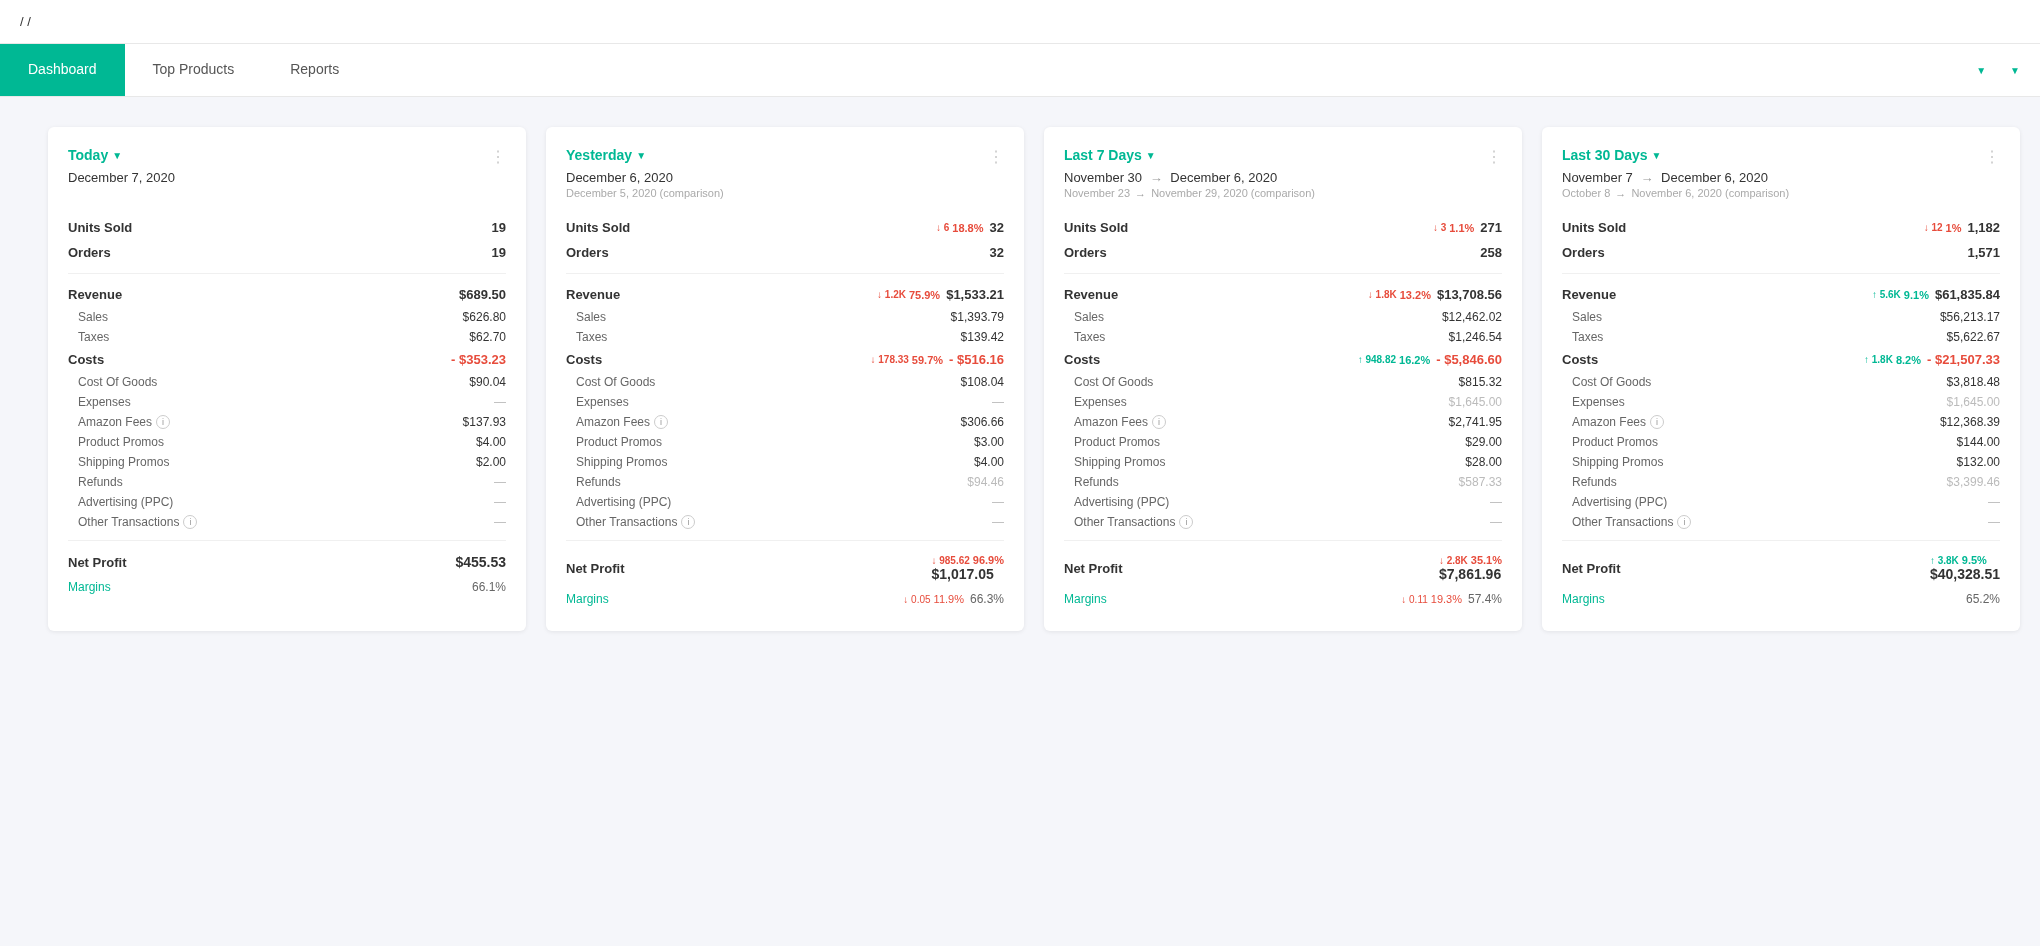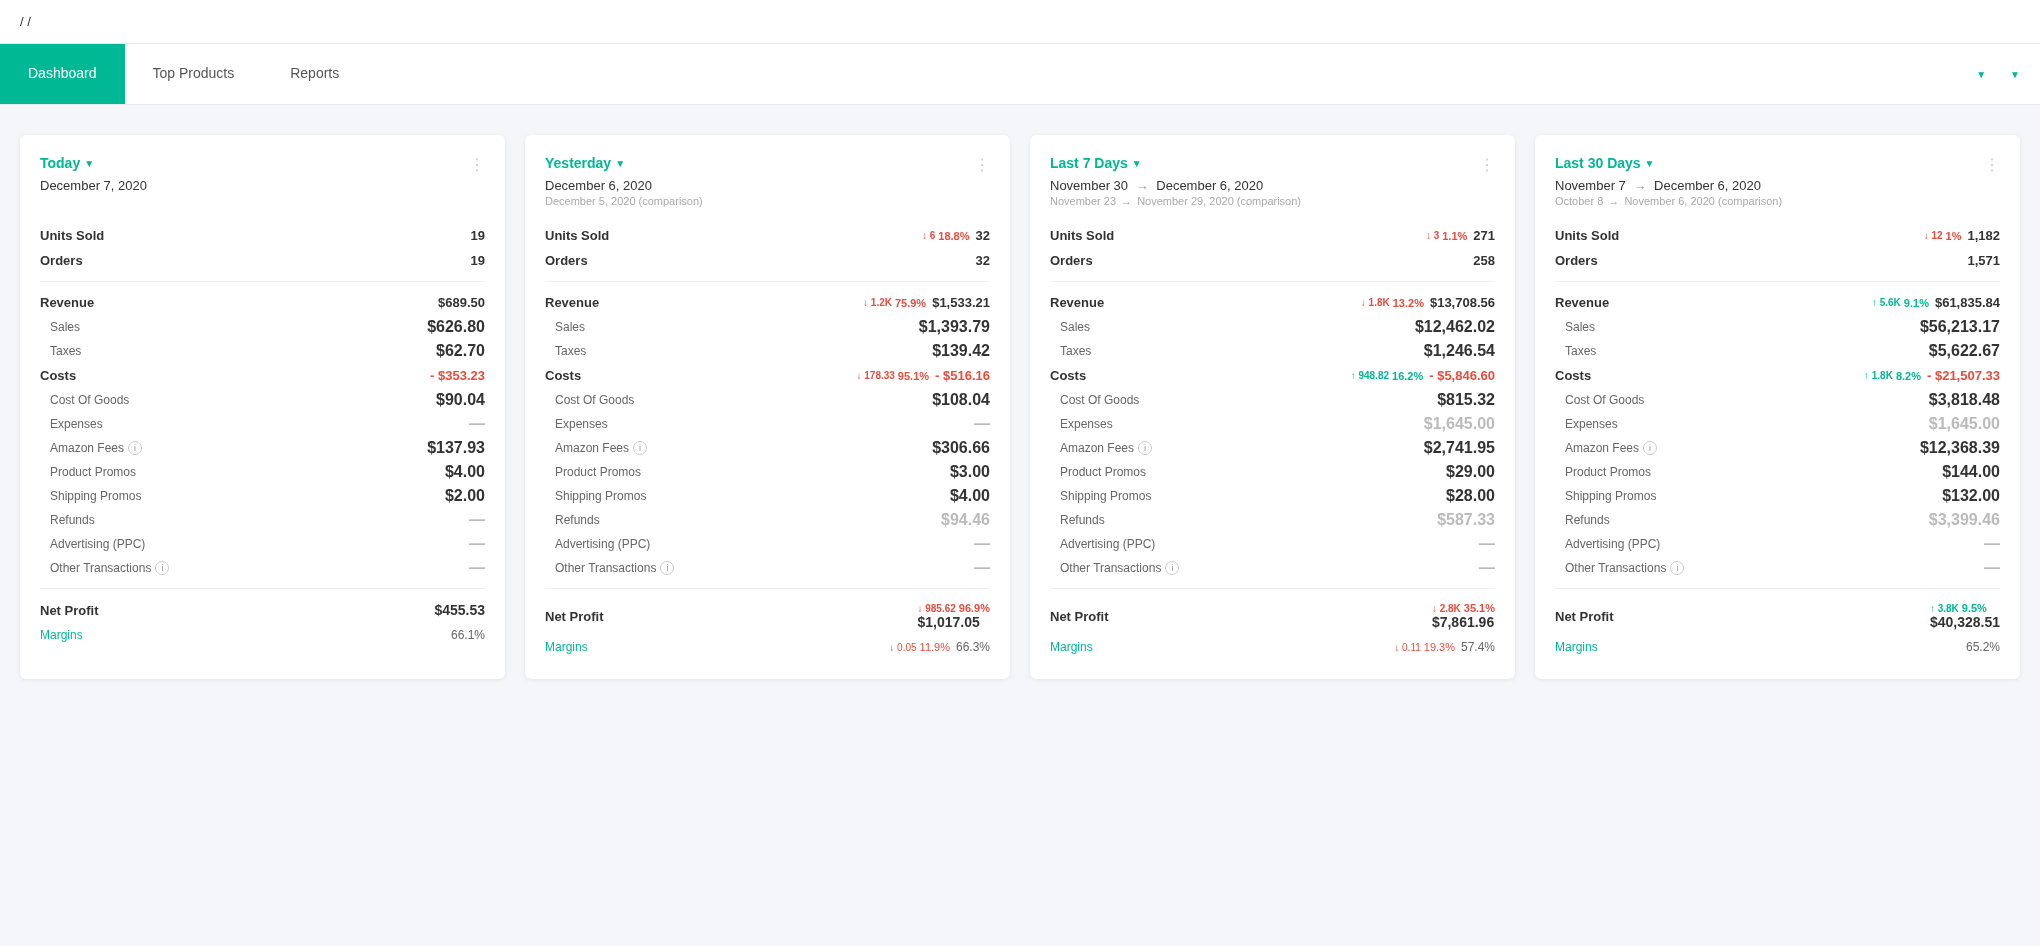--- a/index.html
+++ b/index.html
@@ -8,49 +8,49 @@
     
     .top-bar { background: #fff; border-bottom: 1px solid #e8e8e8; padding: 0 20px; display: flex; align-items: center; justify-content: space-between; height: 44px; }
     .breadcrumb { font-size: 13px; color: #666; }
     .breadcrumb span { color: #333; }
     .timezone { font-size: 12px; color: #666; }
     .timezone strong { color: #333; }
 
     
     .nav-bar { background: #fff; border-bottom: 1px solid #e8e8e8; display: flex; align-items: stretch; padding: 0 0 0 0; position: relative; }
     .nav-tabs { display: flex; align-items: stretch; flex: 1; }
-    .nav-tab { padding: 0 28px; height: 60px; display: flex; align-items: center; font-size: 14px; color: #555; cursor: pointer; border-bottom: 3px solid transparent; }
+    .nav-tab { padding: 0 28px; height: 52px; display: flex; align-items: center; font-size: 14px; color: #555; cursor: pointer; border-bottom: 3px solid transparent; }
     .nav-tab.active { background: #00b894; color: #fff; border-bottom: 3px solid #00b894; }
     .nav-right { display: flex; align-items: center; gap: 20px; padding: 0 20px; }
     .currency-section, .marketplace-section { display: flex; flex-direction: column; align-items: center; }
     .currency-label, .marketplace-label { font-size: 10px; color: #999; text-transform: uppercase; letter-spacing: 0.5px; }
     .currency-value, .marketplace-value { display: flex; align-items: center; gap: 4px; color: #00b894; font-size: 13px; font-weight: 500; cursor: pointer; }
     .dropdown-arrow { font-size: 10px; color: #00b894; }
     .flag { font-size: 18px; }
 
     
-    .main-content { padding: 30px 20px; }
+    .main-content { padding: 30px 20px; margin-left: 28px; }
     .cards-grid { display: grid; grid-template-columns: repeat(4, 1fr); gap: 20px; }
 
     
     .card { background: #fff; border-radius: 6px; padding: 20px; box-shadow: 0 1px 4px rgba(0,0,0,0.08); }
     .card-header { display: flex; justify-content: space-between; align-items: flex-start; margin-bottom: 4px; }
     .card-period { color: #00b894; font-size: 14px; font-weight: 600; cursor: pointer; display: flex; align-items: center; gap: 4px; }
     .period-arrow { font-size: 10px; }
     .card-menu { color: #ccc; cursor: pointer; font-size: 16px; }
     .card-date { font-size: 13px; color: #333; margin-bottom: 2px; }
     .card-comparison { font-size: 11px; color: #aaa; margin-bottom: 16px; }
 
     
     .section-row { display: flex; justify-content: space-between; align-items: center; padding: 5px 0; }
     .section-label { font-weight: 700; font-size: 13px; color: #333; }
     .section-value { font-weight: 700; font-size: 13px; color: #333; display: flex; align-items: center; gap: 6px; }
     .sub-row { display: flex; justify-content: space-between; align-items: center; padding: 3px 0; padding-left: 10px; }
     .sub-label { font-size: 12px; color: #666; display: flex; align-items: center; gap: 4px; }
-    .sub-value { font-size: 16px; color: #333; font-weight: bold; }
+    .sub-value { font-size: 12px; color: #333; }
     .divider { border: none; border-top: 1px solid #f0f0f0; margin: 8px 0; }
 
     .info-icon { display: inline-flex; align-items: center; justify-content: center; width: 14px; height: 14px; border-radius: 50%; border: 1px solid #ccc; font-size: 9px; color: #999; cursor: pointer; }
 
     
     .delta { display: flex; align-items: center; gap: 3px; font-size: 11px; }
     .delta.down { color: #e74c3c; }
     .delta.up { color: #00b894; }
     .delta-arrow { font-size: 10px; }
     .delta-pct { font-size: 11px; }
@@ -257,21 +257,21 @@
       <div class="sub-row">
         <span class="sub-label">Taxes</span>
         <span class="sub-value">$139.42</span>
       </div>
 
       <div class="section-row">
         <span class="section-label">Costs</span>
         <span class="section-value negative">
           <span class="delta down">
     <span class="delta-arrow">↓ 178.33</span>
-    <span class="delta-pct">95.1%</span>
+    <span class="delta-pct">59.7%</span>
   </span>
           - $516.16
         </span>
       </div>
       <div class="sub-row">
         <span class="sub-label">Cost Of Goods</span>
         <span class="sub-value">$108.04</span>
       </div>
       <div class="sub-row">
         <span class="sub-label">Expenses</span>

